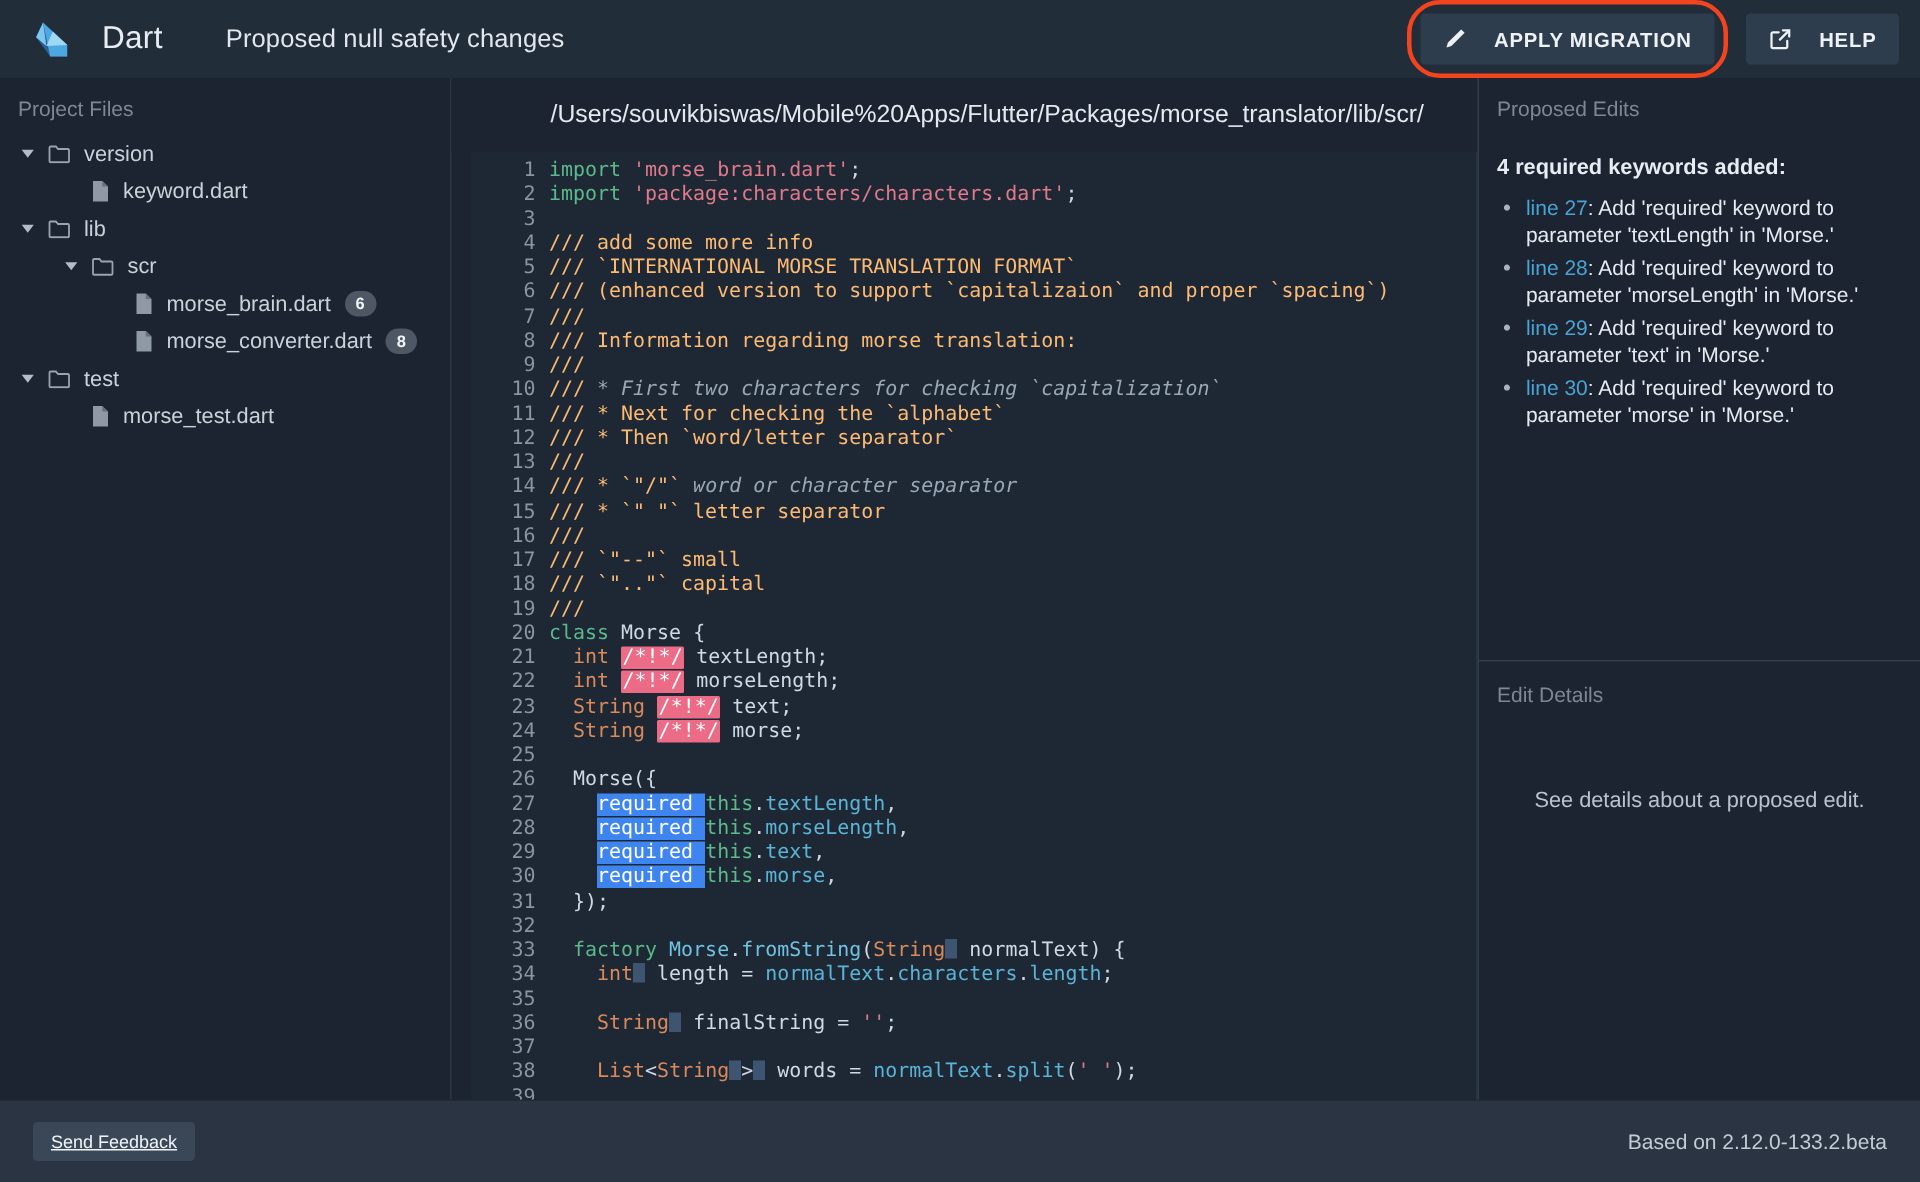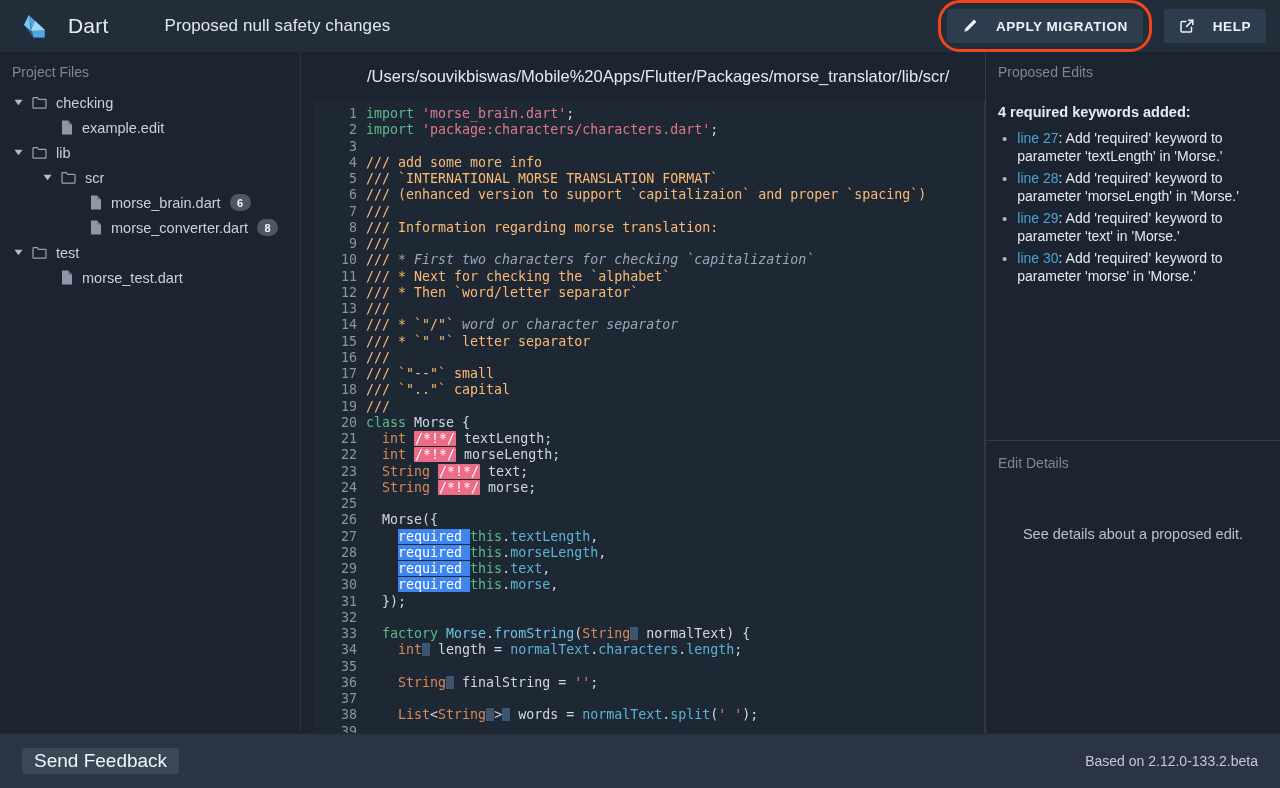--- a/index.html
+++ b/index.html
@@ -23,21 +23,21 @@
     display: flex; align-items: center;
     padding: 0 14px 0 22px;
     position: relative;
   }
   .brand { display: flex; align-items: center; gap: 11px; }
   .dart-logo { width: 26px; height: 28px; display: block; }
   .brand-name {
     color: #e9edf2; font-size: 21px; letter-spacing: .2px;
   }
   .header-subtitle {
-    color: #e2e7ed; font-size: 17px; margin-left: 56px;
+    color: #e2e7ed; font-size: 17px; margin-left: 42px;
     letter-spacing: .1px; white-space: nowrap;
   }
   .header-actions {
     margin-left: auto; display: flex; align-items: center; gap: 12px;
   }
   .hbtn {
     background: #2e3d4e;
     border: none; border-radius: 3px;
     color: #eef2f6;
     height: 34px;
@@ -193,24 +193,25 @@
   
   .footer {
     height: 55px; flex: 0 0 55px;
     background: #2a3442;
     display: flex; align-items: center;
     padding: 0 22px;
     border-top: 1px solid #202a36;
   }
   .feedback-btn {
     background: #3a4757; border: none; border-radius: 3px;
-    color: #f0f4f8; font-size: 19px;
+    color: #f0f4f8; font-size: 12px;
     height: 26px; padding: 0 12px;
     font-family: "Liberation Sans", sans-serif;
     cursor: pointer;
+    text-decoration: underline;
   }
   .version {
     margin-left: auto; color: #c3cbd5; font-size: 14px;
   }
 </style>
 </head>
 <body>
 
 <div id="app">
 
@@ -263,31 +264,31 @@
             <span class="caret">
               <svg width="9" height="9" viewBox="0 0 10 10">
                 <path d="M0.5 2 L9.5 2 L5 8 Z" fill="#b3bcc8"></path>
               </svg>
             </span>
             <span class="ico">
               <svg width="15" height="13" viewBox="0 0 16 14" fill="none" stroke="#9aa4b1" stroke-width="1.3">
                 <path d="M1 12.3 V2.6 a0.8 0.8 0 0 1 0.8 -0.8 H5.6 L7.1 3.6 H14.2 a0.8 0.8 0 0 1 0.8 0.8 V12.3 a0.8 0.8 0 0 1 -0.8 0.8 H1.8 a0.8 0.8 0 0 1 -0.8 -0.8 Z"></path>
               </svg>
             </span>
-            <span>checking</span>
+            <span>version</span>
           </div>
           <div class="tree-row" style="padding-left: 41px;">
             <span class="caret"></span>
             <span class="ico">
               <svg width="12" height="15" viewBox="0 0 12 15" fill="#8e98a6">
                 <path d="M1 0.6 H7.2 L11 4.4 V14.4 H1 Z"></path>
                 <path d="M7.2 0.6 L11 4.4 H7.2 Z" fill="#63707f"></path>
               </svg>
             </span>
-            <span>example.edit</span>
+            <span>keyword.dart</span>
           </div>
           <div class="tree-row" style="padding-left: 12px;">
             <span class="caret">
               <svg width="9" height="9" viewBox="0 0 10 10">
                 <path d="M0.5 2 L9.5 2 L5 8 Z" fill="#b3bcc8"></path>
               </svg>
             </span>
             <span class="ico">
               <svg width="15" height="13" viewBox="0 0 16 14" fill="none" stroke="#9aa4b1" stroke-width="1.3">
                 <path d="M1 12.3 V2.6 a0.8 0.8 0 0 1 0.8 -0.8 H5.6 L7.1 3.6 H14.2 a0.8 0.8 0 0 1 0.8 0.8 V12.3 a0.8 0.8 0 0 1 -0.8 0.8 H1.8 a0.8 0.8 0 0 1 -0.8 -0.8 Z"></path>

